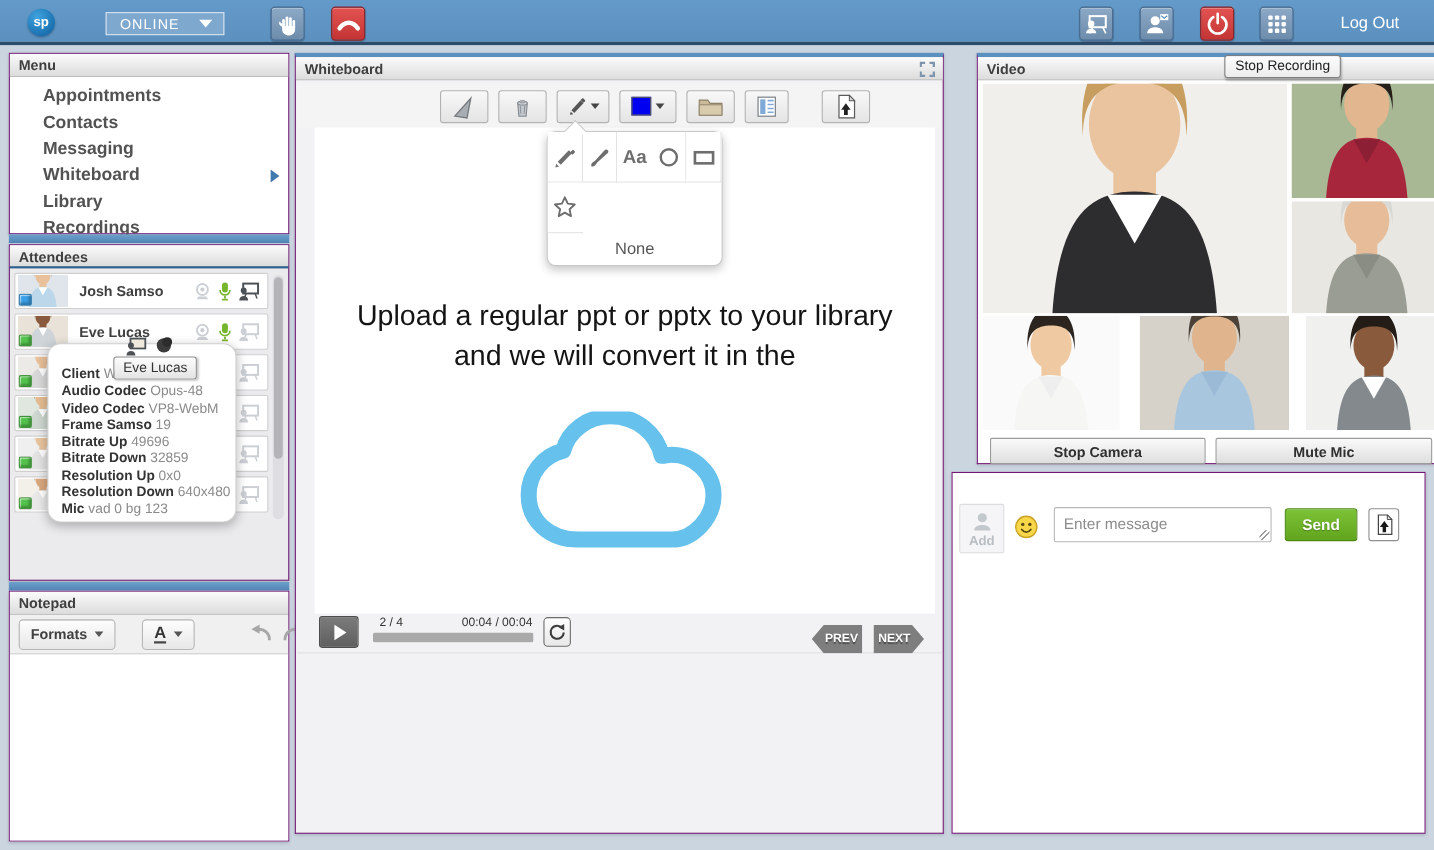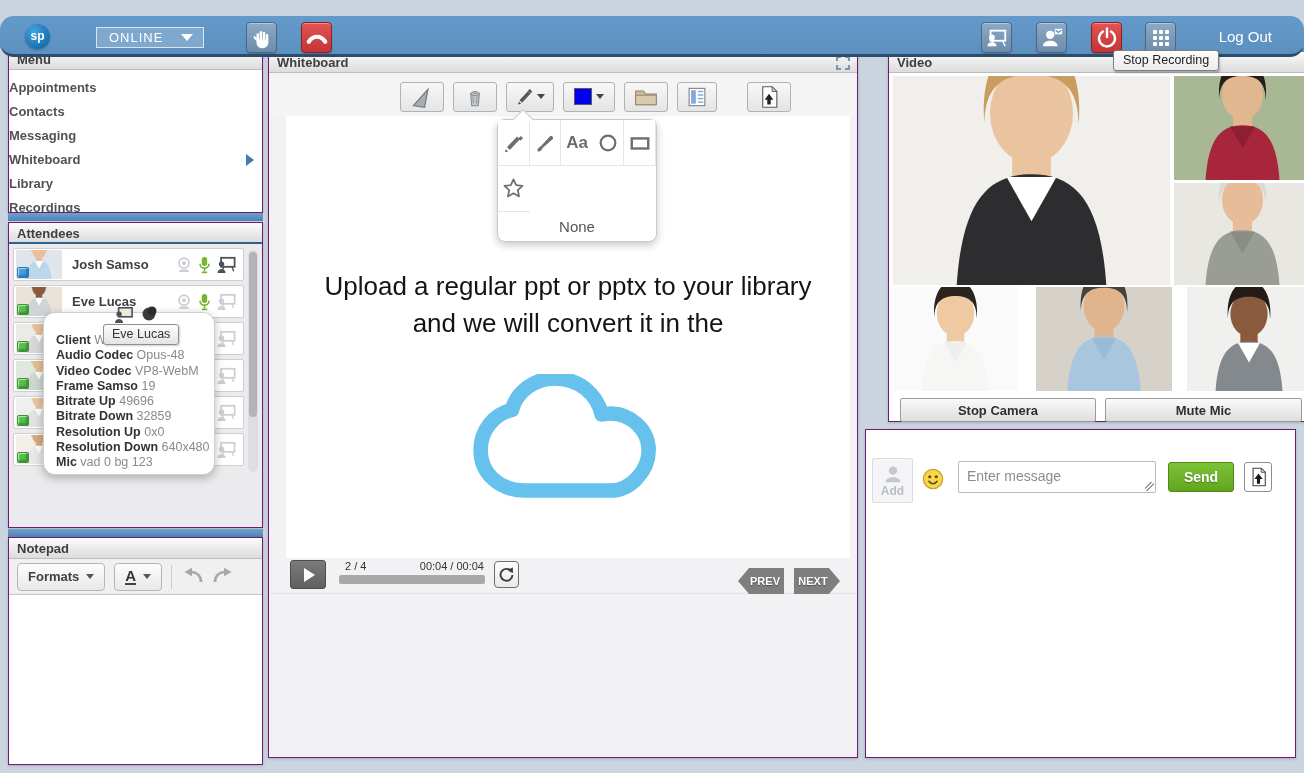--- a/index.html
+++ b/index.html
@@ -1,22 +1,22 @@
 <!DOCTYPE html>
 <html><head>
 <meta charset="utf-8">
 <style>
   * { margin:0; padding:0; box-sizing:border-box; }
   html,body { width:1304px; height:773px; overflow:hidden; }
   body { font-family:"Liberation Sans", sans-serif; background:#cbd5e0; }
   #app { position:relative; width:1304px; height:773px; background:#cbd5e0; }
 
   
-  #topbar { position:absolute; left:0; top:16px; width:1304px; height:41px;
-    background:linear-gradient(#649ac9,#5b90bf); border-bottom:3px solid #2c4c6b; z-index:10;border-radius:14px; }
+  #topbar { position:absolute; left:0; top:0; width:1304px; height:41px;
+    background:linear-gradient(#649ac9,#5b90bf); border-bottom:3px solid #2c4c6b; z-index:10; }
   .logo { position:absolute; left:25px; top:8px; width:25px; height:25px; border-radius:50%;
     background:radial-gradient(circle at 35% 30%, #3fa3de, #0c5c9e); color:#fff; font-weight:bold;
     font-size:12px; text-align:center; line-height:25px; box-shadow:0 1px 2px rgba(0,0,0,.3); }
   .status-select { position:absolute; left:96px; top:11px; width:108px; height:21px;
     background:#7fa8ce; border:1px solid #d9e4f0; color:#fff; font-size:13px; letter-spacing:1px;
     display:flex; align-items:center; padding-left:12px; cursor:pointer; }
   .status-select .caret { position:absolute; right:10px; width:0; height:0;
     border-left:6px solid transparent; border-right:6px solid transparent; border-top:7px solid #fff; }
   .tb-btn { position:absolute; top:6px; width:31px; height:31px; border-radius:4px;
     background:linear-gradient(#8ca9c6,#6d8cab); border:1px solid #49688a;
@@ -30,21 +30,21 @@
     box-shadow:0 1px 3px rgba(0,0,0,.18); }
   .panel-header { position:relative; height:21px; background:linear-gradient(#fbfbfb,#dcdcdc);
     border-bottom:1px solid #bdbdbd; font-size:13px; font-weight:bold; color:#3e3e3e;
     padding:3px 8px 0 8px; }
   .expand-ic { position:absolute; right:7px; top:4px; width:14px; height:14px; cursor:pointer; }
   .blue-top { border-top:4px solid #5b90bf; }
   .divider { position:absolute; left:8px; width:255px; height:8px; background:linear-gradient(#6fa0cb,#4f84b4); cursor:row-resize; }
 
   
   #menu-panel { left:8px; top:48px; width:255px; height:165px; }
-  .menu-item { position:relative; height:24px; font-size:13px; font-weight:bold;
+  .menu-item { position:relative; height:24px; padding-left:30px; font-size:16px; font-weight:bold;
     color:#525252; line-height:24px; cursor:pointer; }
   .menu-item .sub-arrow { position:absolute; right:8px; top:6px; width:0; height:0;
     border-top:6px solid transparent; border-bottom:6px solid transparent; border-left:8px solid #4178ad; }
   #menu-list { padding-top:6px; }
 
   
   #attendees-panel { left:8px; top:222px; width:255px; height:306px; background:#ebebee; }
   #attendees-panel .panel-header { border-bottom:2px solid #2d608d; }
   .att-row { position:relative; margin:4px 18px 0 4px; height:33px; background:#fff;
     border:1px solid #cfcfcf; border-radius:2px; display:flex; align-items:center; cursor:pointer; }
@@ -67,21 +67,21 @@
   .stat-row { font-size:12.5px; line-height:15.3px; color:#8a8a8a; white-space:nowrap; }
   .stat-row b { color:#333; }
   .popup-icons { position:absolute; left:70px; top:-7px; display:flex; gap:6px; }
   #eve-tooltip { position:absolute; left:103px; top:324px; height:21px; padding:2px 8px 0 8px;
     background:linear-gradient(#fdfdfd,#e4e4e4); border:1px solid #8f8f8f; border-radius:3px;
     font-size:12.5px; color:#333; z-index:45; box-shadow:1px 1px 2px rgba(0,0,0,.2); }
 
   
   #notepad-panel { left:8px; top:537px; width:255px; height:228px; }
   .np-toolbar { height:36px; background:#f0f0f0; border-bottom:1px solid #c6c6c6;
-    display:flex; align-items:center; padding-left:8px; gap:9px; }
+    display:flex; align-items:center; padding-left:8px; gap:24px; }
   .np-btn { height:28px; background:linear-gradient(#fdfdfd,#e8e8e8); border:1px solid #b6b6b6;
     border-radius:4px; display:flex; align-items:center; justify-content:center; gap:7px;
     font-size:13px; font-weight:bold; color:#404040; padding:0 10px; cursor:pointer; }
   .np-caret { width:0; height:0; border-left:4px solid transparent; border-right:4px solid transparent;
     border-top:5px solid #555; }
   .np-A { font-size:15px; font-weight:bold; color:#333; border-bottom:2px solid #444; line-height:15px; }
   .np-sep { width:1px; height:24px; background:#cccccc; }
   .np-undo { display:flex; gap:6px; }
   .np-ic { cursor:default; }
 

